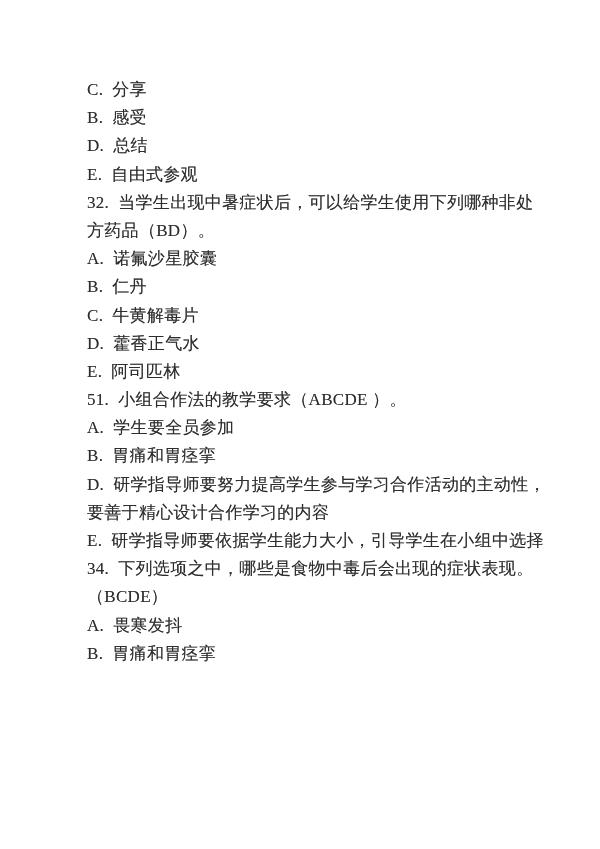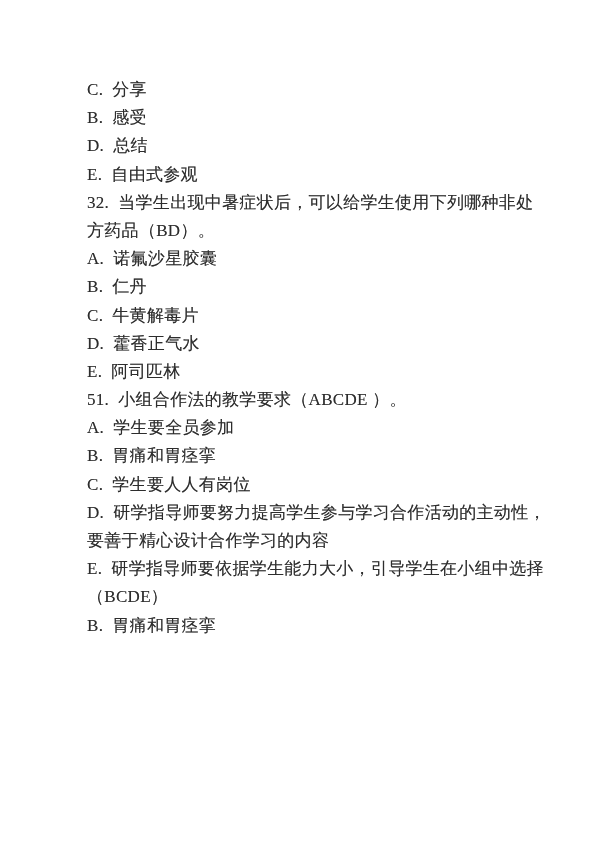--- a/index.html
+++ b/index.html
@@ -47,20 +47,21 @@
     <div class="line">32.  当学生出现中暑症状后，可以给学生使用下列哪种非处</div>
     <div class="line">方药品（BD）。</div>
     <div class="line">A.  诺氟沙星胶囊</div>
     <div class="line">B.  仁丹</div>
     <div class="line">C.  牛黄解毒片</div>
     <div class="line">D.  藿香正气水</div>
     <div class="line">E.  阿司匹林</div>
     <div class="line">51.  小组合作法的教学要求（ABCDE ）。</div>
     <div class="line">A.  学生要全员参加</div>
     <div class="line">B.  胃痛和胃痉挛</div>
-    <div class="line">C.  学生要人人有岗位</div>
     <div class="line">D.  研学指导师要努力提高学生参与学习合作活动的主动性，</div>
     <div class="line">要善于精心设计合作学习的内容</div>
     <div class="line">E.  研学指导师要依据学生能力大小，引导学生在小组中选择</div>
+    <div class="line">34.  下列选项之中，哪些是食物中毒后会出现的症状表现。</div>
     <div class="line">（BCDE）</div>
+    <div class="line">A.  畏寒发抖</div>
     <div class="line">B.  胃痛和胃痉挛</div>
   </div>
 </div>
 
 </body></html>

